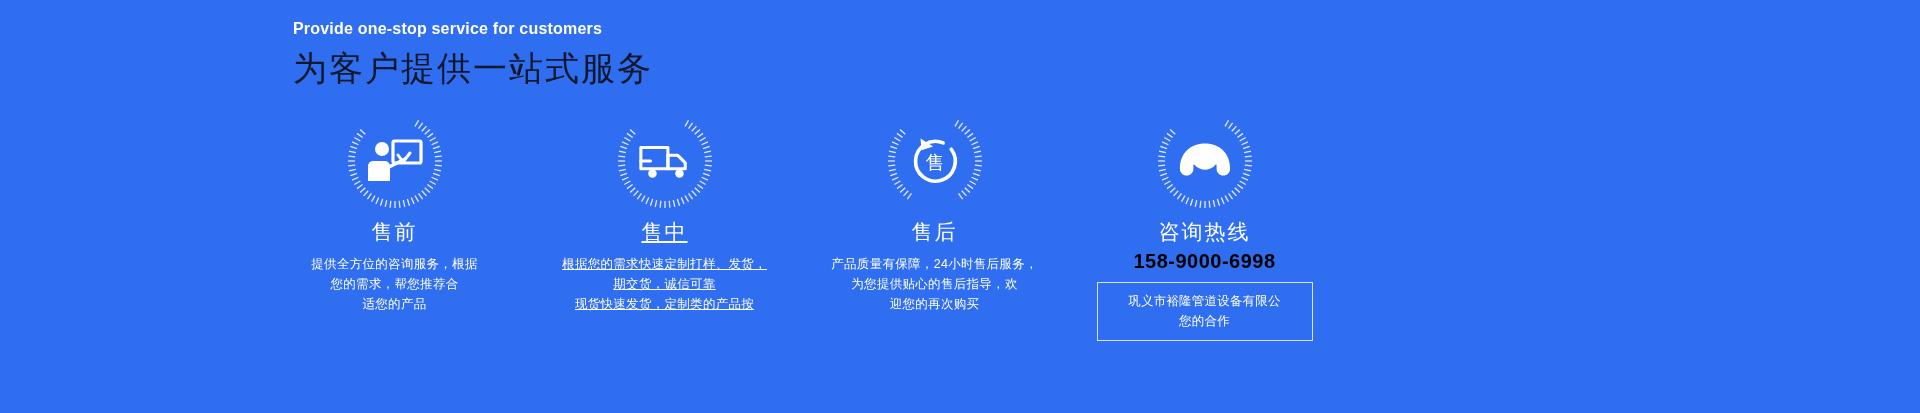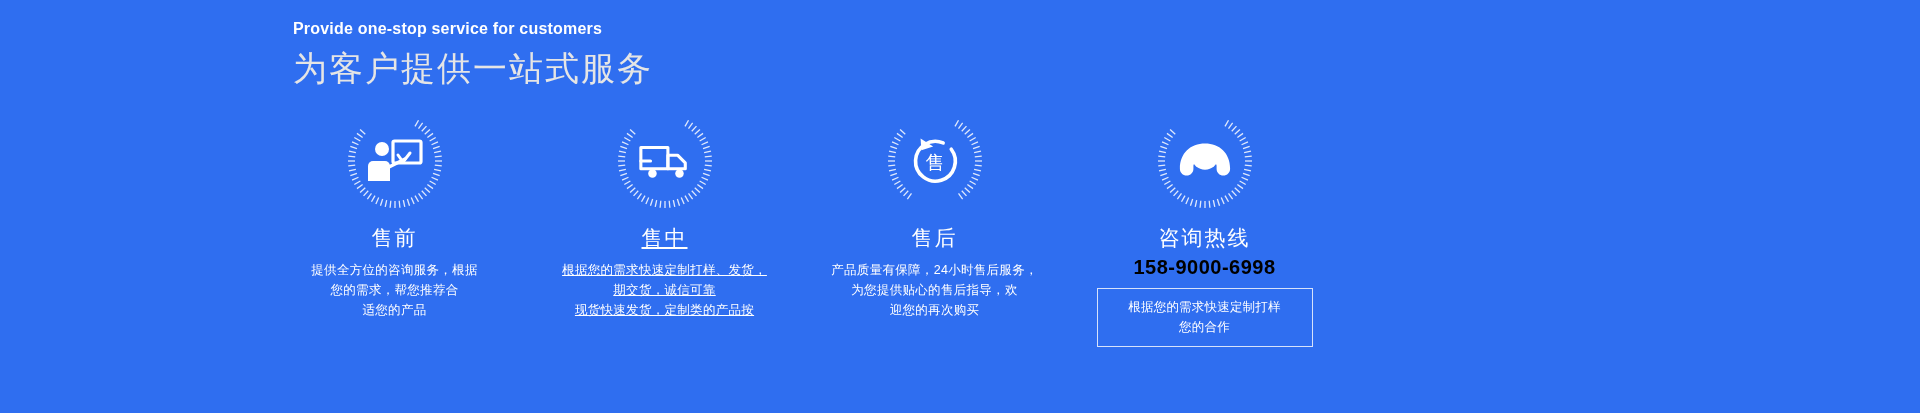--- a/index.html
+++ b/index.html
@@ -26,21 +26,21 @@
     font-weight:600;
     letter-spacing:.2px;
     color:#ffffff;
     line-height:22px;
     white-space:nowrap;
   }
   .head .cn {
     font-size:34px;
     font-weight:400;
     letter-spacing:2px;
-    color:#e5e5e5;
+    color:#0f172a;
     line-height:48px;
     margin-top:4px;
     white-space:nowrap;
   }
 
   .cards {
     position:absolute;
     left:262px; top:112px;
     width:1400px;
     display:flex;
@@ -68,21 +68,21 @@
   .ring .glyph {
     position:relative;
     z-index:2;
     width:56px; height:56px;
     display:flex; align-items:center; justify-content:center;
   }
 
   .card-title {
     font-size:21px;
     line-height:28px;
-    margin-top:14px;
+    margin-top:8px;
     letter-spacing:2px;
     color:#ffffff;
     font-weight:400;
   }
   .card-desc {
     font-size:12.5px;
     line-height:20px;
     margin-top:8px;
     color:#ffffff;
     width:230px;
@@ -390,19 +390,19 @@
         <div class="glyph">
           <svg width="58" height="44" viewBox="0 0 58 44" fill="#ffffff">
             <ellipse cx="29" cy="20" rx="13" ry="11"></ellipse>
             <path d="M3 30 C3 14 14 4 29 4 C44 4 55 14 55 30 C55 34 52 37 48 37 C44 37 41 34 41 30 L41 27 C41 25 39 24 37 25 C32 27 26 27 21 25 C19 24 17 25 17 27 L17 30 C17 34 14 37 10 37 C6 37 3 34 3 30 Z"></path>
           </svg>
         </div>
       </div>
       <div class="card-title">咨询热线</div>
       <div class="phone-num">158-9000-6998</div>
       <div class="note-box">
-        <p>根据您的需求快速定制打样</p>
+        <p>巩义市裕隆管道设备有限公</p>
         <p>您的合作</p>
       </div>
     </div>
 
   </div>
 </div>
 
 </body></html>

